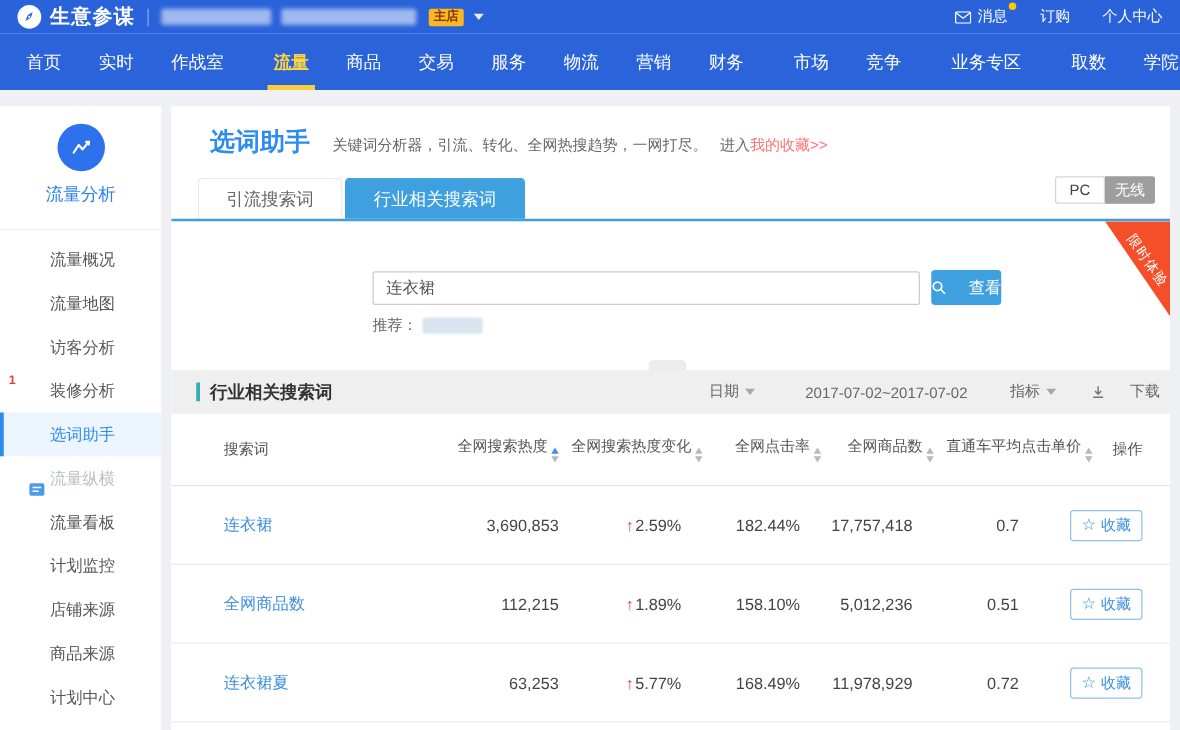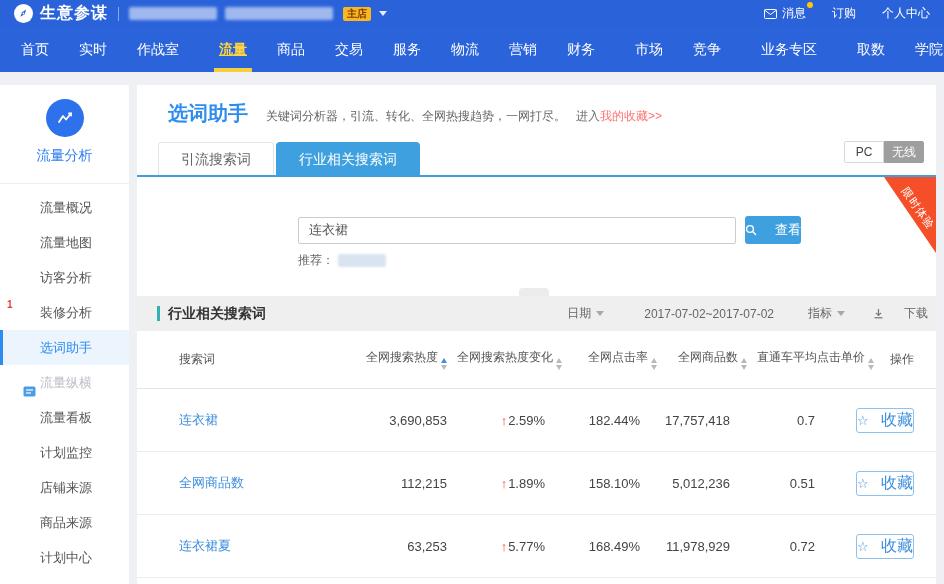--- a/index.html
+++ b/index.html
@@ -152,23 +152,23 @@
   .c7 { flex: 1; text-align: right; padding-right: 2px; }
   .t-head .c1 { padding-left: 22px; }
   .sort { display: inline-flex; flex-direction: column; margin-left: 3px; vertical-align: -2px; }
   .sort i { width: 0; height: 0; border-left: 3.5px solid transparent; border-right: 3.5px solid transparent; }
   .sort .up { border-bottom: 5px solid #b9b9b9; margin-bottom: 2px; }
   .sort .dn { border-top: 5px solid #b9b9b9; }
   .sort.active .up { border-bottom-color: #3e8fdd; }
   .kw-link { color: #3e8fdd; cursor: pointer; }
   .rise::before { content: "↑"; color: #ee3b3b; font-weight: bold; margin-right: 1px; }
   .fav-btn {
-    display: inline-flex; align-items: center; gap: 4px; justify-content: space-between;
+    display: inline-flex; align-items: center; gap: 4px; justify-content: center;
     width: 58px; height: 25px; background: #fff; border: 1px solid #8fc1ec; border-radius: 3px;
-    color: #3e8fdd; font-size: 16px; cursor: pointer;
+    color: #3e8fdd; font-size: 12px; cursor: pointer;
     font-family: "Liberation Sans", "DejaVu Sans", sans-serif;
   }
   .star-icon::before { content: "☆"; font-size: 13px; line-height: 1; }
 </style>
 </head>
 <body>
 
 <div class="topbar">
   <span class="logo-circle">
     <svg width="13" height="13" viewBox="0 0 20 20">

